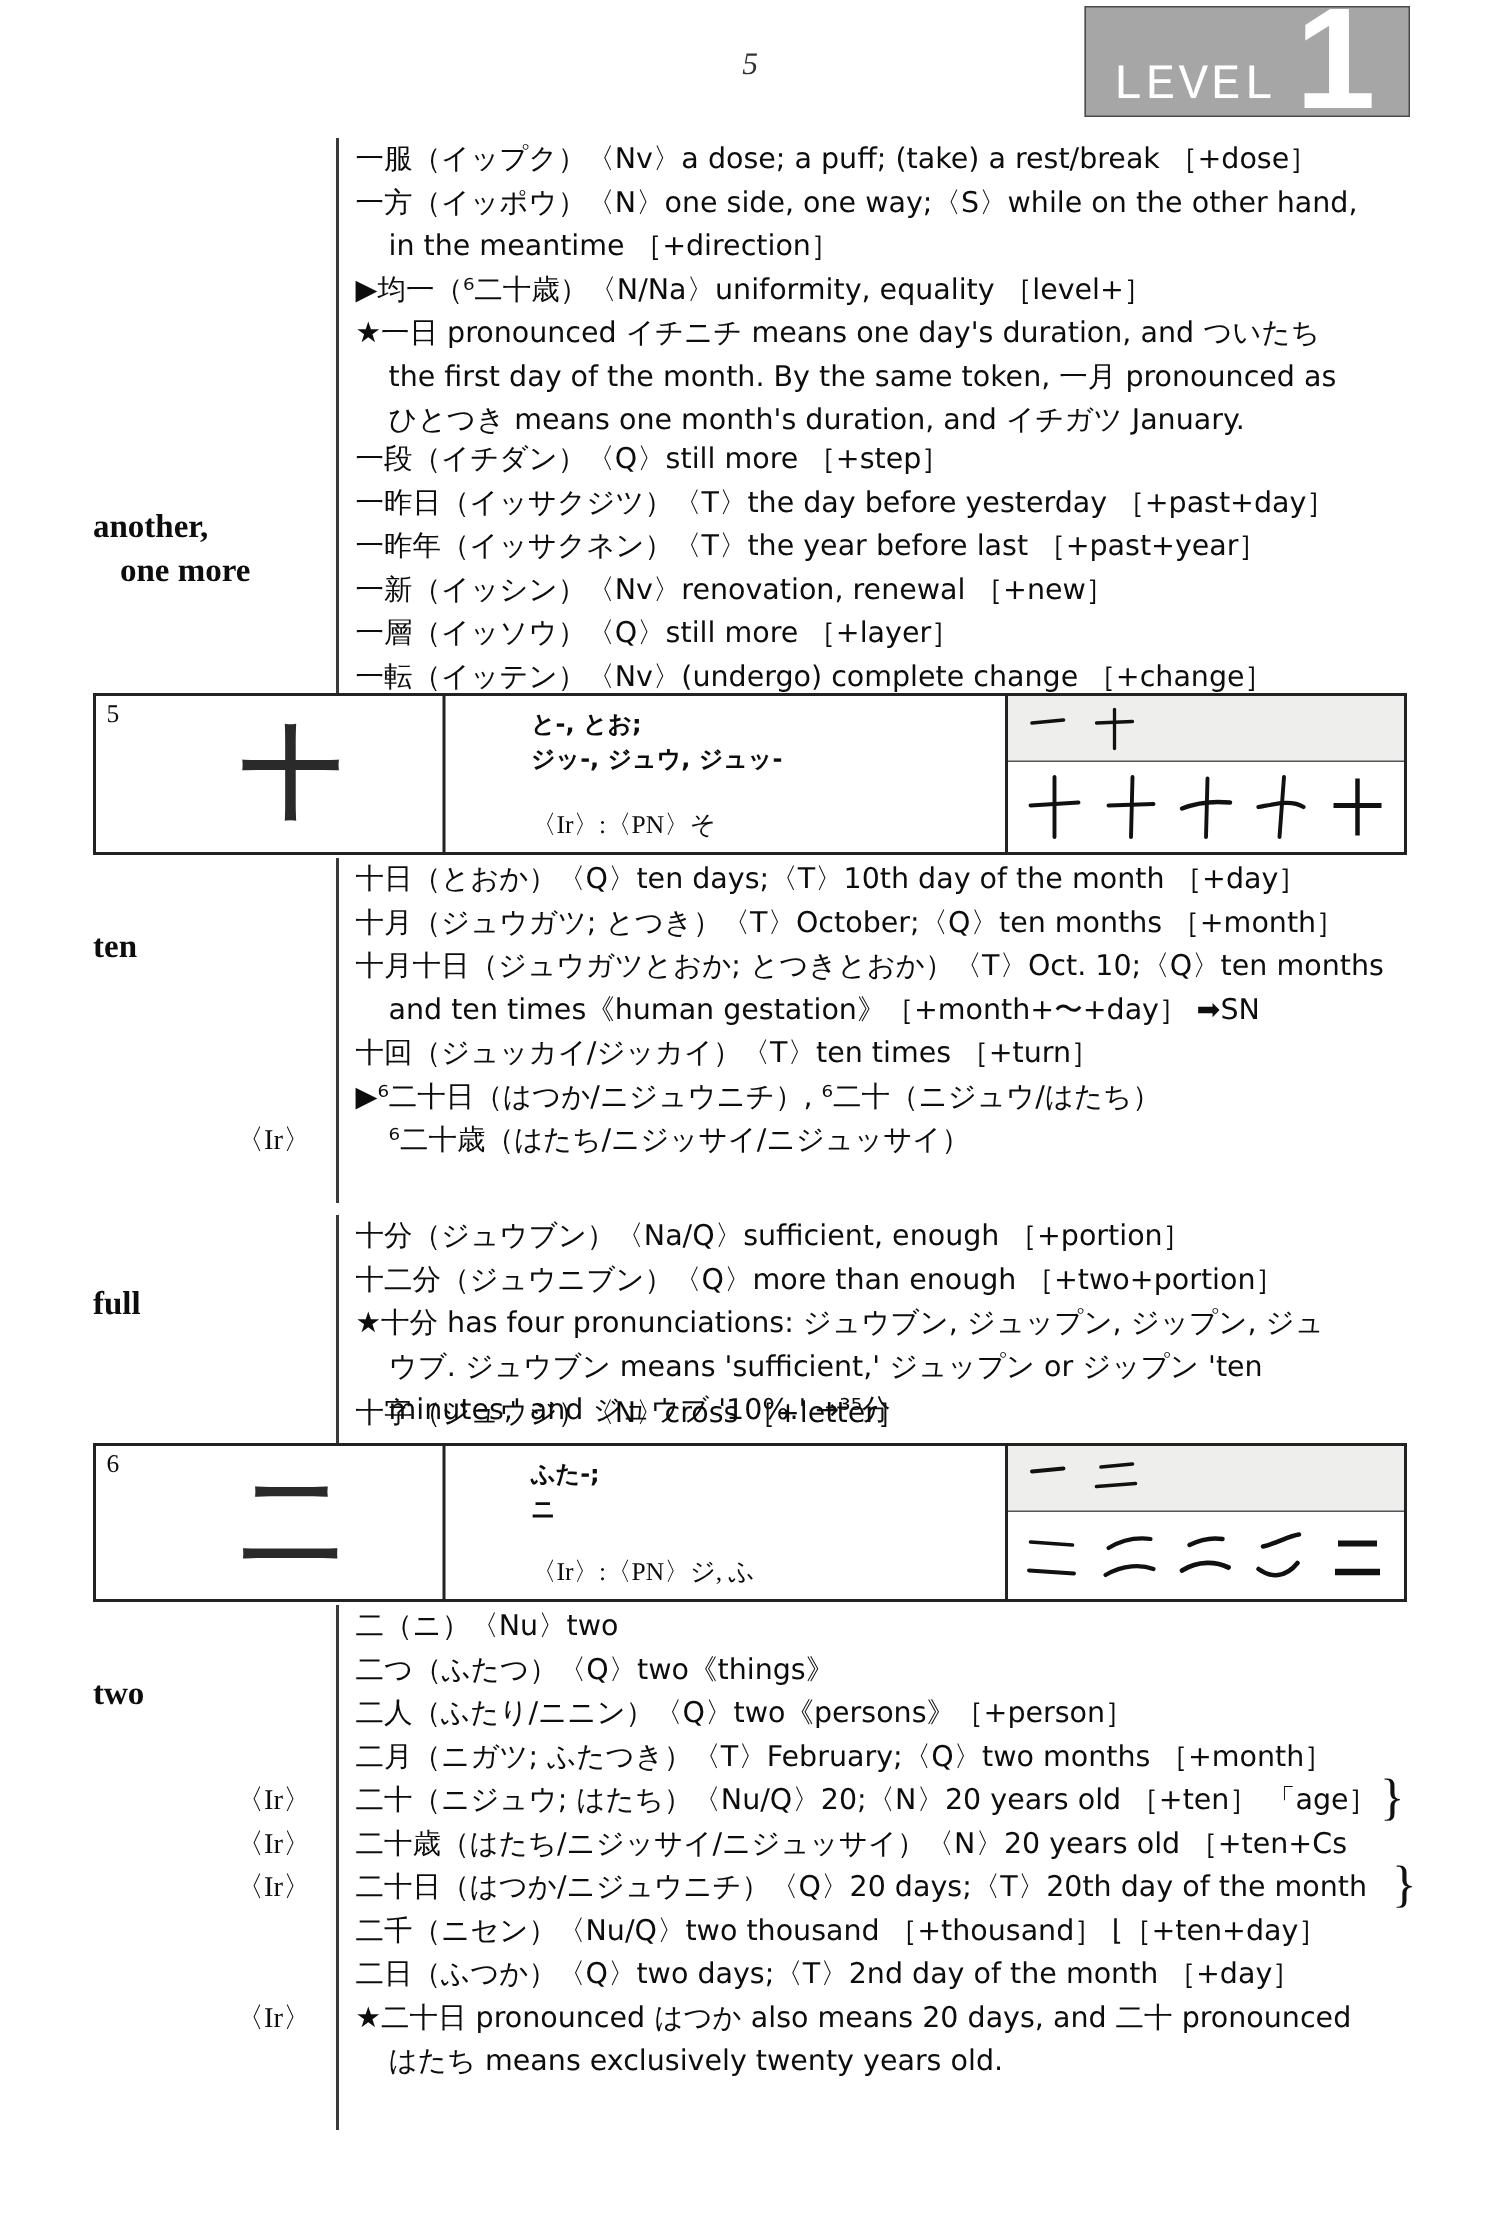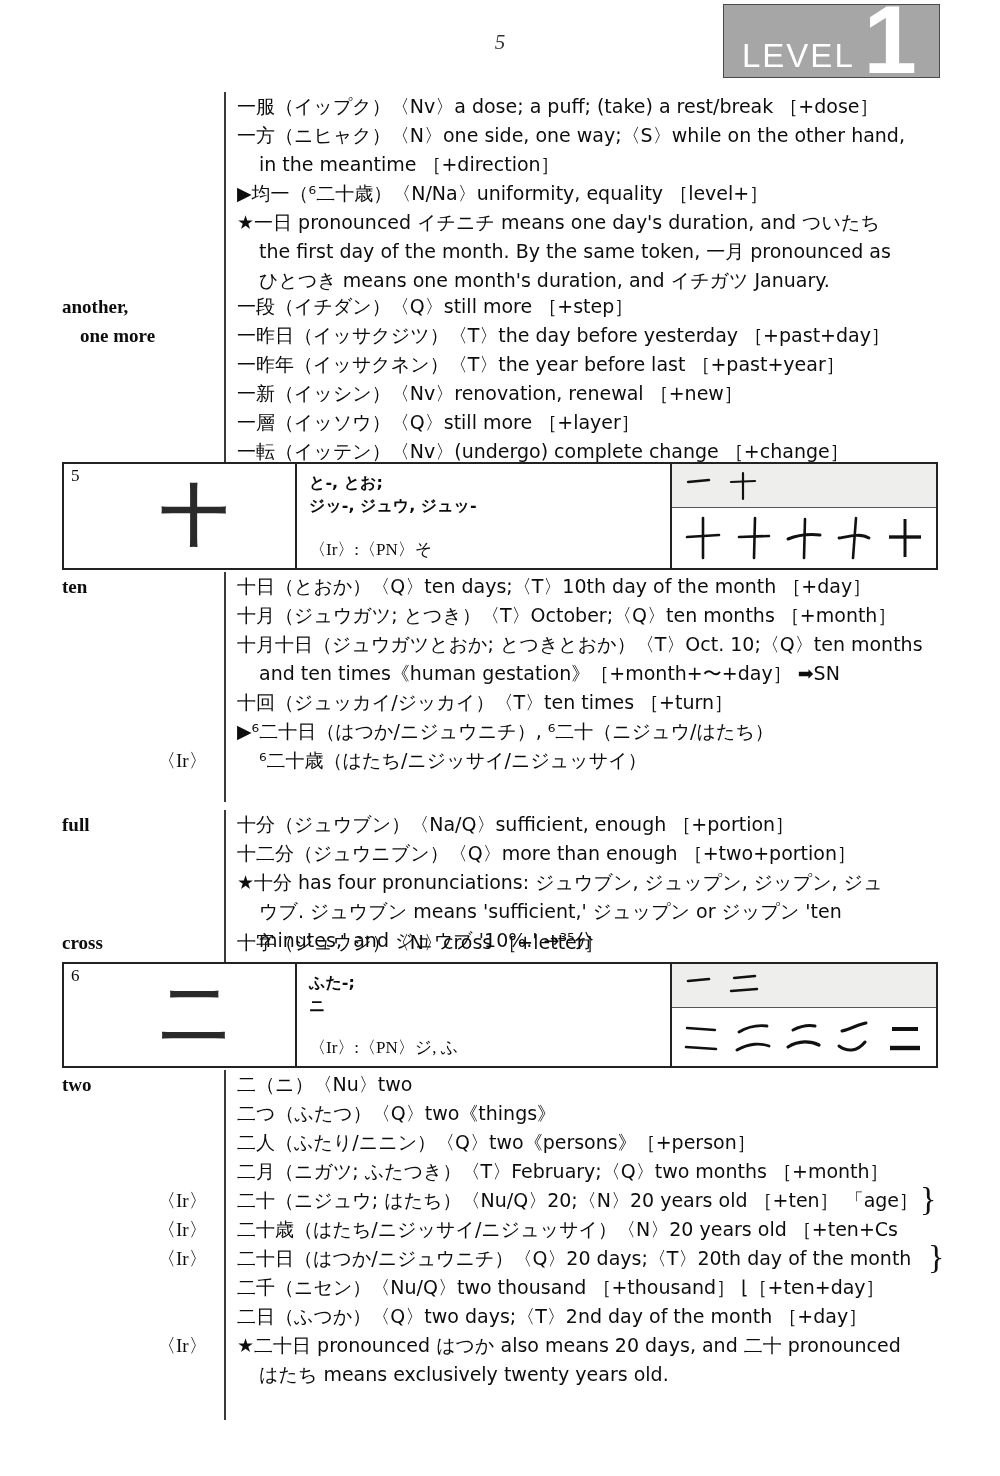--- a/index.html
+++ b/index.html
@@ -40,21 +40,21 @@
     width: 217px;
     height: 74px;
     background: #a6a6a6;
     border: 1px solid #4a4a4a;
     box-sizing: border-box;
   }
   .level-badge .lvl-word {
     position: absolute;
     left: 18px;
     bottom: 2px;
-    font-family: Liberation Sans, sans-serif;
+    font-family: Liberation Mono, monospace;
     font-size: 33px;
     letter-spacing: 2px;
     color: #ffffff;
     font-weight: 400;
   }
   .level-badge .lvl-num {
     position: absolute;
     right: 22px;
     top: -13px;
     font-family: "Liberation Sans", sans-serif;
@@ -68,24 +68,25 @@
   .block {
     position: absolute;
     left: 62px;
     width: 876px;
   }
   .gloss-col {
     position: absolute;
     left: 0;
     width: 160px;
     text-align: left;
-    font-size: 19px;
+    font-size: 22px;
     font-weight: 700;
     font-family: "Liberation Serif", serif;
     line-height: 29px;
+    margin-top: 44px;
   }
   .gloss-col .g2 { padding-left: 18px; }
   .rule {
     position: absolute;
     left: 162px;
     top: 0;
     bottom: 0;
     width: 2px;
     background: #3a3a3a;
   }
@@ -150,20 +151,21 @@
     color: #2a2a2a;
     padding-left: 30px;
     box-sizing: border-box;
   }
   .kbox .cell-read {
     flex: 1;
     position: relative;
     border-right: 2px solid #222;
     box-sizing: border-box;
     padding: 7px 0 0 12px;
+    margin-left: 45px;
   }
   .kbox .rd {
     font-family: "DejaVu Sans", sans-serif;
     font-size: 16px;
     line-height: 23px;
     white-space: nowrap;
     font-weight: bold;
   }
   .kbox .rd.b { font-weight: 700; }
   .kbox .rd-ir {
@@ -218,21 +220,21 @@
 
   <div class="level-badge">
     <span class="lvl-word">LEVEL</span>
     <span class="lvl-num">1</span>
   </div>
 
   <div class="block" style="top:92px;height:200px;">
     <div class="rule"></div>
     <div class="lines">
       <div class="ln jp">一服（イップク）〈Nv〉a dose; a puff; (take) a rest/break ［+dose］</div>
-      <div class="ln jp">一方（ニヒャク）〈N〉one side, one way;〈S〉while on the other hand,</div>
+      <div class="ln jp">一方（イッポウ）〈N〉one side, one way;〈S〉while on the other hand,</div>
       <div class="ln jp ind">in the meantime ［+direction］</div>
       <div class="ln jp">▶均一（⁶二十歳）〈N/Na〉uniformity, equality ［level+］</div>
       <div class="ln jp">★一日 pronounced イチニチ means one day's duration, and ついたち</div>
       <div class="ln jp ind">the first day of the month. By the same token, 一月 pronounced as</div>
       <div class="ln jp ind">ひとつき means one month's duration, and イチガツ January.</div>
     </div>
   </div>
 
   <div class="block" style="top:292px;height:170px;">
     <div class="gloss-col">

